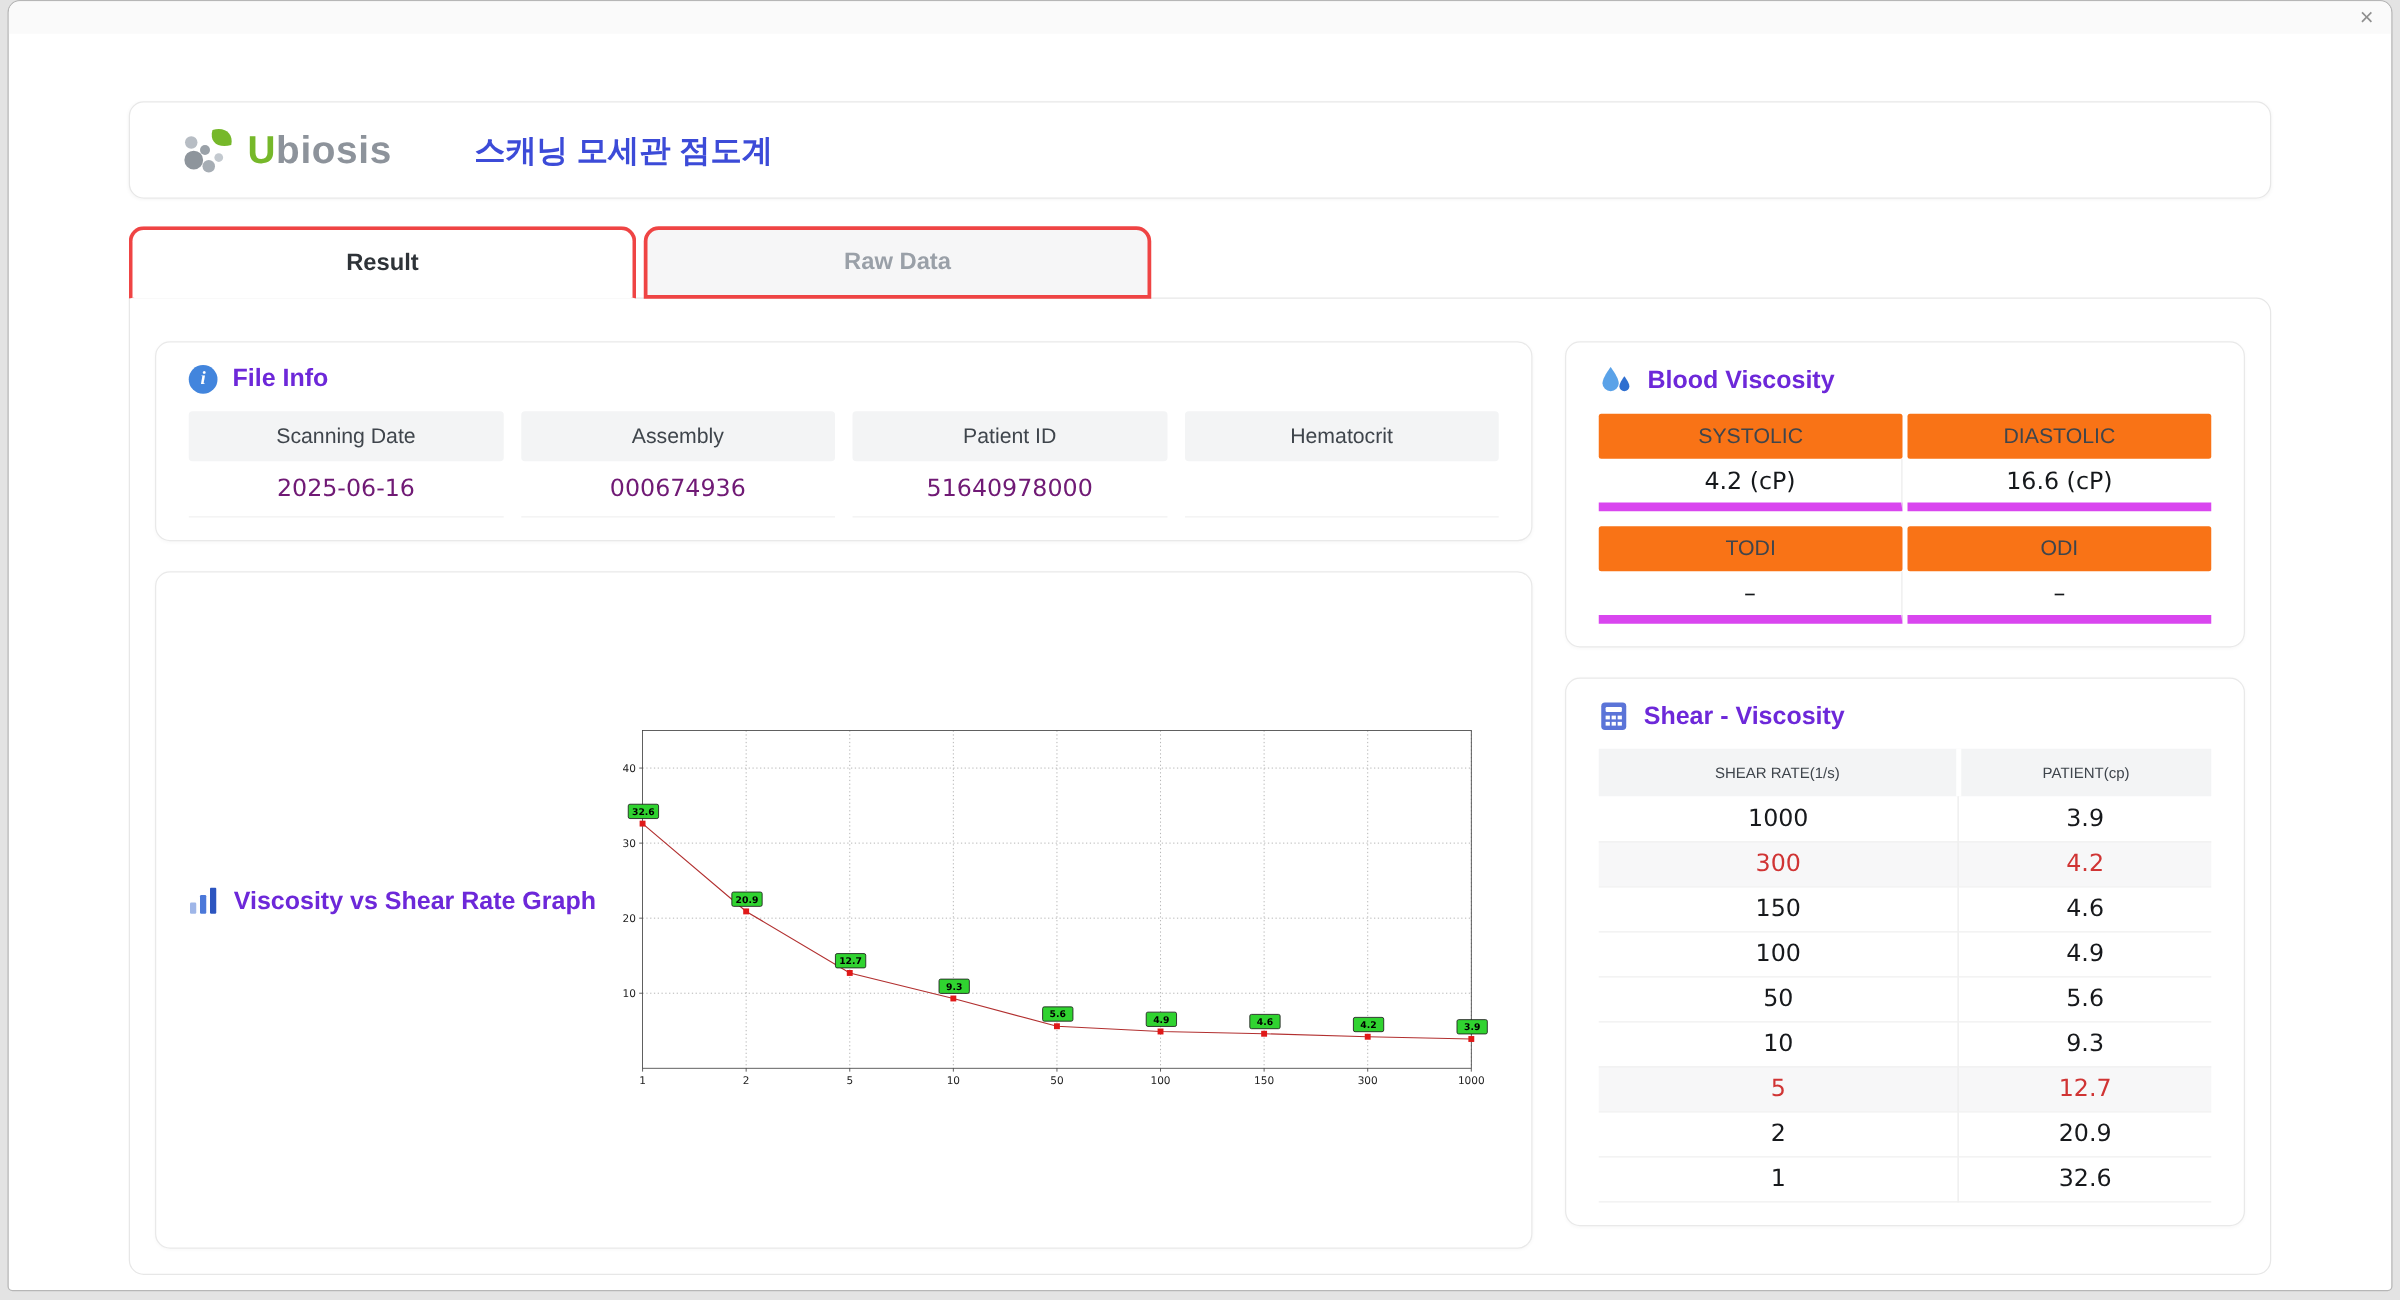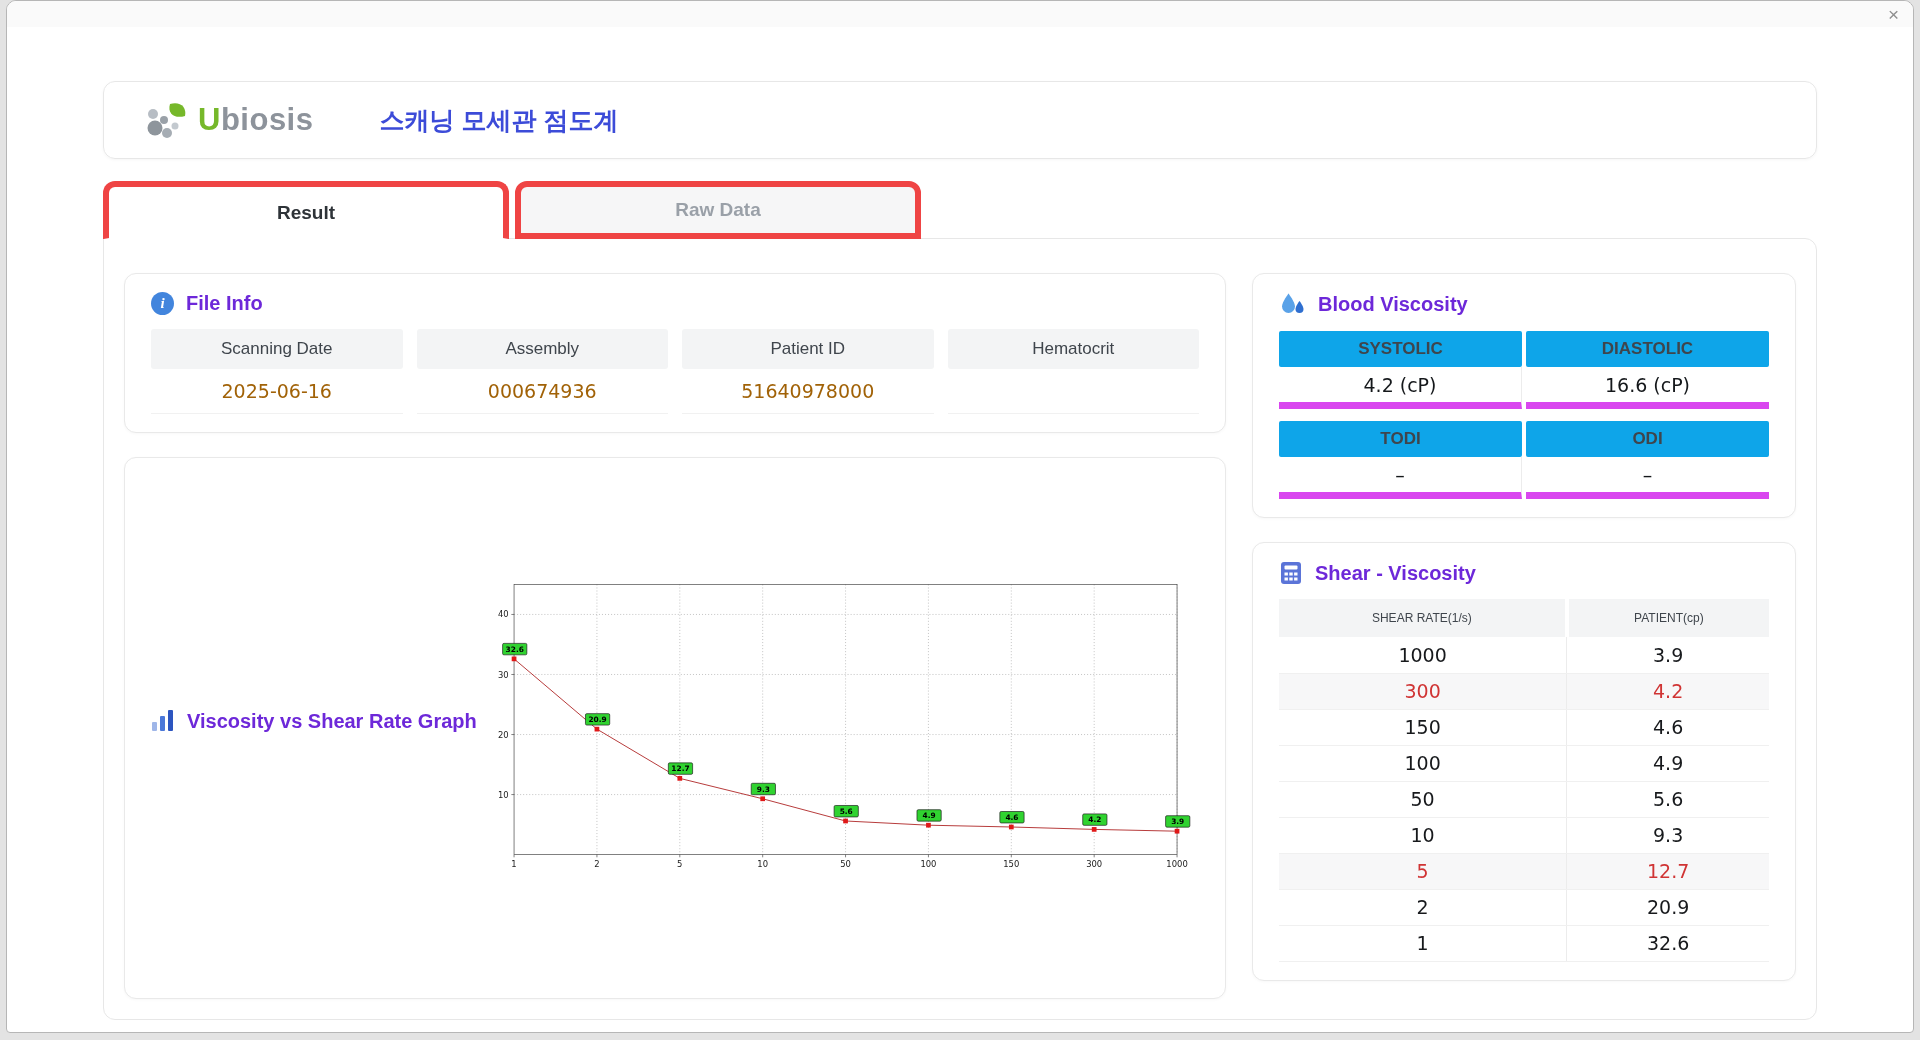--- a/index.html
+++ b/index.html
@@ -33,21 +33,21 @@
   .logo { display:flex; align-items:center; gap:8px; }
   .logo-text { font-size:31px; font-weight:600; color:var(--logo-gray,#8d939b); letter-spacing:.5px; }
   .logo-u { color:var(--logo-green,#76b82a); }
   .app-title { font-size:25px; font-weight:700; color:var(--accent-title,#3c4bd8);margin-left:20px; }
 
   
   .tabs { display:flex; gap:6px; margin-top:22px; position:relative; z-index:2; margin-bottom:-1px; }
   .tab {
     width:406px; height:58px; display:flex; align-items:center; justify-content:center;
     font-size:19px; font-weight:600; color:#9aa0a8;
-    background:#f6f6f7; border:6px solid #ef4444; border-radius:12px 12px 0 0;
+    background:#f6f6f7; border:3px solid #ef4444; border-radius:12px 12px 0 0;
     cursor:pointer;
   }
   .tab.active { background:#fff; color:#2e3338; font-weight:700; border-bottom:1px solid #fff; }
 
   
   .main-panel {
     border:1px solid #e7e7e7; border-radius:0 12px 12px 12px;
     height:782px; padding:34px 20px 20px;
     display:flex; gap:26px; position:relative; z-index:1;
   }
@@ -72,36 +72,36 @@
   
   .fields { display:flex; gap:14px; }
   .field { flex:1; }
   .field-label {
     background:#f3f4f5; height:40px; border-radius:3px;
     display:flex; align-items:center; justify-content:center;
     font-size:17px; color:#3f454c;
   }
   .field-value {
     height:45px; display:flex; align-items:center; justify-content:center;
-    font-size:19px; color:#a16207; border-bottom:1px solid #f1f1f1;
+    font-size:19px; color:#701a75; border-bottom:1px solid #f1f1f1;
     font-family:"DejaVu Sans", sans-serif;
   }
 
   
   .graph-card { flex:1; display:flex; flex-direction:row;align-items:center; }
   .chart-wrap { flex:1; overflow:hidden; padding:4px 6px 0 2px; }
   .chart-wrap svg { width:100%; height:100%; font-family:"DejaVu Sans", sans-serif; display:block; }
 
   
   .bv-grid { display:grid; grid-template-columns:1fr 1fr; column-gap:4px; }
   .bv-grid + .bv-grid { margin-top:12px; }
   .bv-head {
-    background:#0ea5e9; height:36px; border-radius:2px;
+    background:#f97316; height:36px; border-radius:2px;
     display:flex; align-items:center; justify-content:center;
-    font-size:17px; color:#3f454c;font-weight:bold;
+    font-size:17px; color:#3f454c;
   }
   .bv-val {
     height:42px; display:flex; align-items:center; justify-content:center;
     font-size:19px; color:#15181b; border-bottom:7px solid #d946ef;
     font-family:"DejaVu Sans", sans-serif;
   }
   .bv-val.divider { border-right:1px solid #ececec; }
 
   
   .shear-table { width:100%; border-collapse:collapse; }

